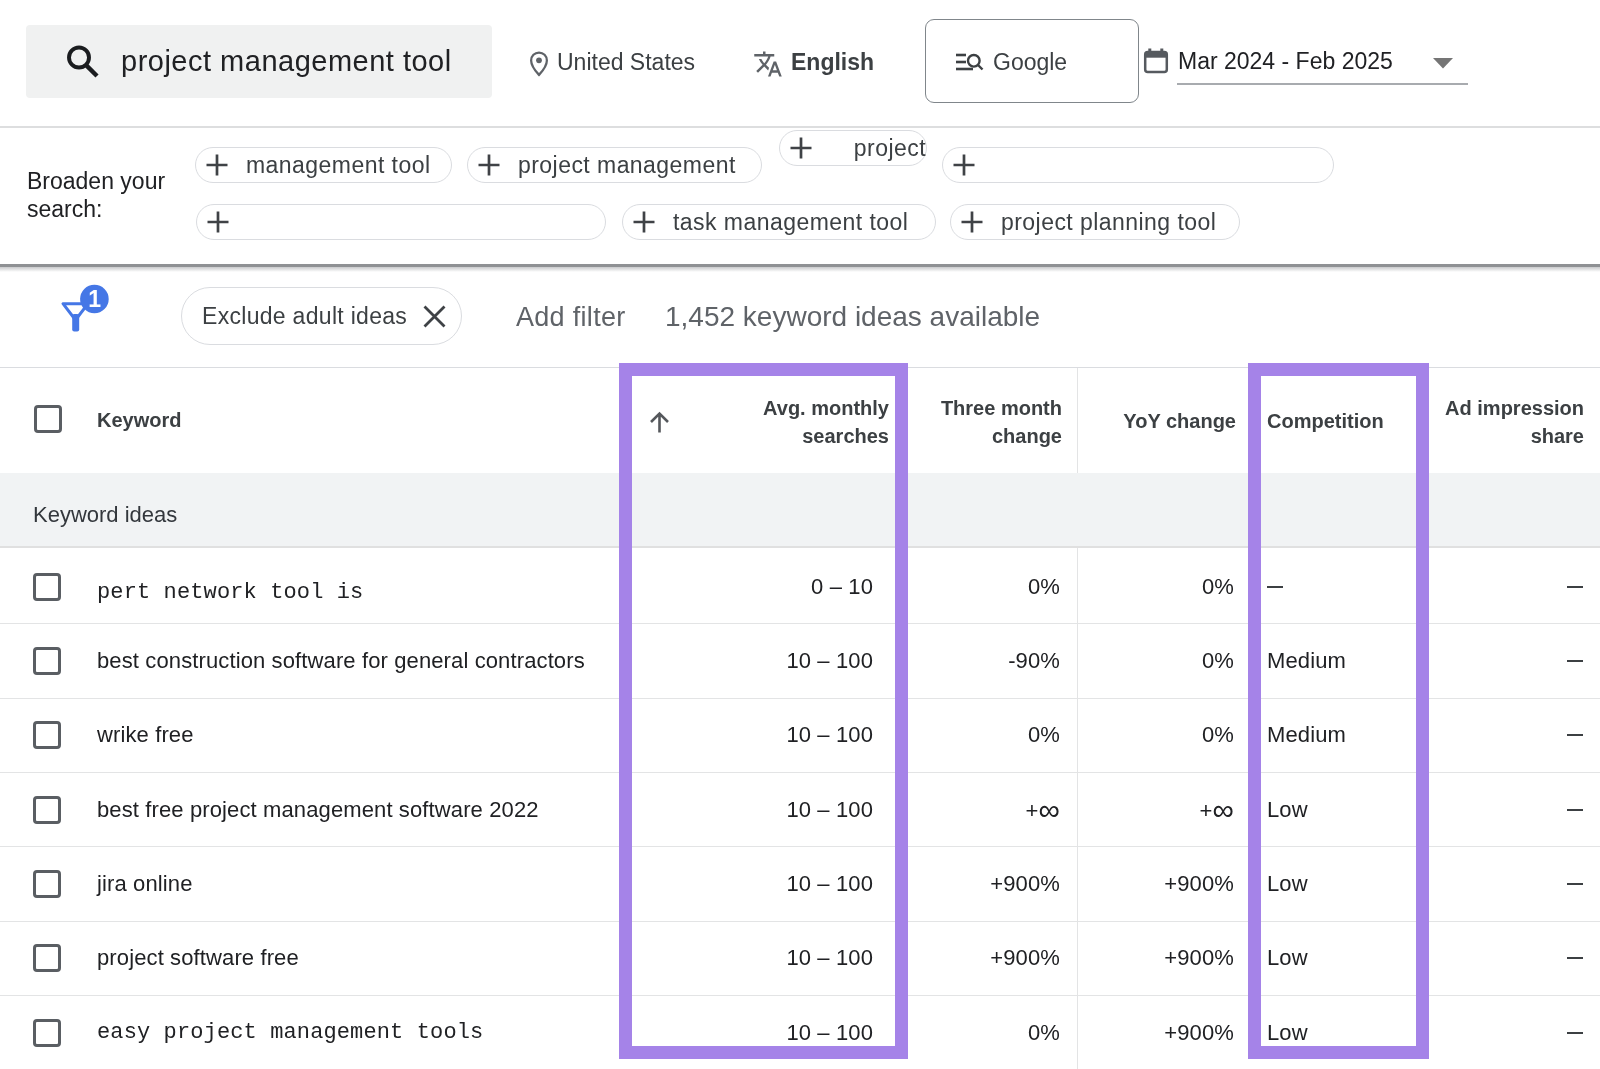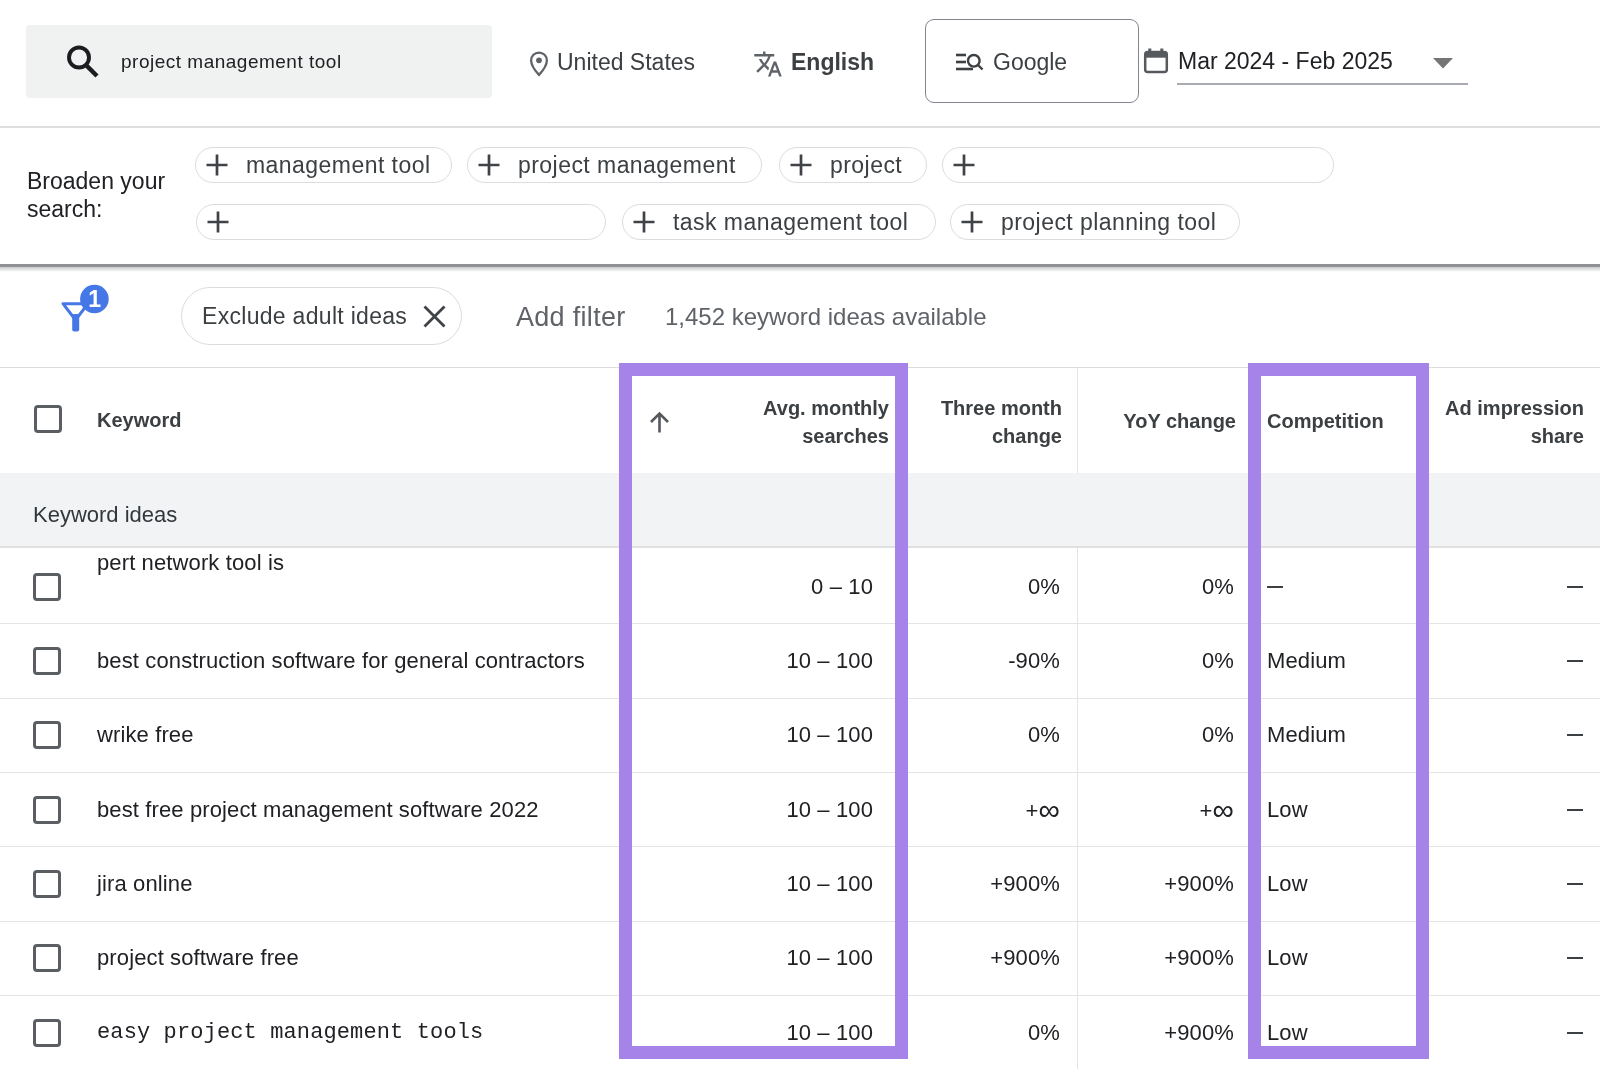--- a/index.html
+++ b/index.html
@@ -15,21 +15,21 @@
 .chip .tx{font-size:23px;color:#3c4043;margin-left:17px;white-space:nowrap;letter-spacing:0.45px;}
 </style>
 </head>
 <body>
 
 <div class="abs" style="left:26px;top:25px;width:466px;height:73px;background:#f0f1f1;border-radius:4px;"></div>
 <svg class="abs" style="left:63px;top:41px;" width="38" height="38" viewBox="0 0 38 38">
   <circle cx="16" cy="16.5" r="10" fill="none" stroke="#1a1c1f" stroke-width="3.9"></circle>
   <line x1="23.6" y1="24.6" x2="34" y2="35" stroke="#1a1c1f" stroke-width="4.4" stroke-linecap="butt"></line>
 </svg>
-<div class="abs" style="left:121px;top:49px;font-size:19px;line-height:25px;letter-spacing:0.5px;color:#202124;">project management tool</div>
+<div class="abs" style="left:121px;top:49px;font-size:29px;line-height:25px;letter-spacing:0.5px;color:#202124;">project management tool</div>
 
 <svg class="abs" style="left:524px;top:49px;" width="30" height="30" viewBox="0 0 24 24">
   <path fill="none" stroke="#5f6368" stroke-width="1.8" d="M12 2.8c-3.5 0-6.3 2.8-6.3 6.3 0 4.7 6.3 11.6 6.3 11.6s6.3-6.9 6.3-11.6c0-3.5-2.8-6.3-6.3-6.3z"></path>
   <circle cx="12" cy="9" r="2.3" fill="#5f6368"></circle>
 </svg>
 <div class="abs" style="left:557px;top:50px;font-size:23px;line-height:25px;color:#3c4043;">United States</div>
 
 <svg class="abs" style="left:753px;top:49px;" width="30" height="30" viewBox="0 0 24 24">
   <path fill="#5f6368" d="M12.87 15.07l-2.54-2.51.03-.03c1.74-1.94 2.98-4.17 3.71-6.53H17V4h-7V2H8v2H1v1.99h11.17C11.5 7.92 10.44 9.75 9 11.35 8.07 10.32 7.3 9.19 6.69 8h-2c.73 1.63 1.73 3.17 2.98 4.56l-5.09 5.02L4 19l5-5 3.11 3.11.76-2.04zM18.5 10h-2L12 22h2l1.12-3h4.75L21 22h2l-4.5-12zm-2.62 7l1.62-4.33L19.12 17h-3.24z"></path>
 </svg>
@@ -66,21 +66,21 @@
       <path d="M12 1.5v21M1.5 12h21" stroke="#3f4246" stroke-width="2.7" fill="none"></path>
     </svg>
   <span class="tx">management tool</span>
 </div>
 <div class="chip" style="left:467px;top:147px;width:295px;">
   <svg class="pl" width="24" height="24" viewBox="0 0 24 24">
       <path d="M12 1.5v21M1.5 12h21" stroke="#3f4246" stroke-width="2.7" fill="none"></path>
     </svg>
   <span class="tx">project management</span>
 </div>
-<div class="chip" style="left:779px;top:147px;width:148px;">
+<div class="chip" style="left:779px;top:130px;width:148px;justify-content:space-between;">
   <svg class="pl" width="24" height="24" viewBox="0 0 24 24">
       <path d="M12 1.5v21M1.5 12h21" stroke="#3f4246" stroke-width="2.7" fill="none"></path>
     </svg>
   <span class="tx">project</span>
 </div>
 <div class="chip" style="left:942px;top:147px;width:392px;">
   <svg class="pl" width="24" height="24" viewBox="0 0 24 24">
       <path d="M12 1.5v21M1.5 12h21" stroke="#3f4246" stroke-width="2.7" fill="none"></path>
     </svg>
 </div>
@@ -112,21 +112,21 @@
   <text x="39.7" y="27.2" font-size="23" font-weight="bold" fill="#ffffff" text-anchor="middle" font-family="Liberation Sans,sans-serif">1</text>
 </svg>
 
 <div class="abs" style="left:181px;top:287px;width:281px;height:58px;border:1px solid #dadce0;border-radius:29px;box-sizing:border-box;"></div>
 <div class="abs" style="left:202px;top:303px;font-size:23px;line-height:26px;letter-spacing:0.3px;color:#3c4043;">Exclude adult ideas</div>
 <svg class="abs" style="left:423px;top:305px;" width="23" height="23" viewBox="0 0 23 23">
   <path d="M1.5 1.5 L21.5 21.5 M21.5 1.5 L1.5 21.5" stroke="#3f4246" stroke-width="2.8"></path>
 </svg>
 
 <div class="abs" style="left:516px;top:303px;font-size:27px;line-height:28px;letter-spacing:0.3px;color:#5f6368;">Add filter</div>
-<div class="abs" style="left:665px;top:300px;font-size:24px;line-height:33px;color:#5f6368;">1,452 keyword ideas available</div>
+<div class="abs" style="left:665px;top:300px;font-size:28px;line-height:33px;color:#5f6368;">1,452 keyword ideas available</div>
 
 <div class="abs" style="left:0;top:367px;width:1600px;height:1px;background:#dadce0;"></div>
 
 <div class="abs" style="left:34px;top:405px;width:22px;height:22px;border:3px solid #5a5e63;border-radius:4px;"></div>
 <div class="abs hdr" style="left:97px;top:406px;">Keyword</div>
 <svg class="abs" style="left:648px;top:411px;" width="23" height="23" viewBox="0 0 23 23">
   <path d="M11.5 21.5 L11.5 3 M3 11 L11.5 2.6 L20 11" stroke="#55585c" stroke-width="2.6" fill="none"></path>
 </svg>
 <div class="abs hdr r" style="right:711px;top:394px;width:300px;">Avg. monthly<br>searches</div>
 <div class="abs hdr r" style="right:538px;top:394px;width:300px;">Three month<br>change</div>
@@ -141,21 +141,21 @@
 
 <div class="abs" style="left:0;top:623px;width:1600px;height:1px;background:#e3e4e5;"></div>
 <div class="abs" style="left:0;top:698px;width:1600px;height:1px;background:#e3e4e5;"></div>
 <div class="abs" style="left:0;top:772px;width:1600px;height:1px;background:#e3e4e5;"></div>
 <div class="abs" style="left:0;top:846px;width:1600px;height:1px;background:#e3e4e5;"></div>
 <div class="abs" style="left:0;top:921px;width:1600px;height:1px;background:#e3e4e5;"></div>
 <div class="abs" style="left:0;top:995px;width:1600px;height:1px;background:#e3e4e5;"></div>
 
 <div id="rows">
     <div class="abs" style="left:33px;top:573px;width:22px;height:22px;border:3px solid #5a5e63;border-radius:4px;"></div>
-    <div class="abs rowtxt" style="left:97px;top:550px;line-height:26px;">pert network tool is</div>
+    <div class="abs rowtxt" style="left:97px;top:580px;line-height:26px;font-family:Liberation Mono, monospace;">pert network tool is</div>
     <div class="abs rowtxt r" style="right:727px;top:574px;width:260px;line-height:26px;">0 – 10</div>
     <div class="abs rowtxt r" style="right:540px;top:574px;width:180px;line-height:26px;">0%</div>
     <div class="abs rowtxt r" style="right:366px;top:574px;width:170px;line-height:26px;">0%</div>
     <div class="abs" style="left:1267px;top:586px;width:16px;height:2px;background:#3c4043;"></div>
     <div class="abs" style="left:1567px;top:586px;width:16px;height:2px;background:#3c4043;"></div>
     <div class="abs" style="left:33px;top:647px;width:22px;height:22px;border:3px solid #5a5e63;border-radius:4px;"></div>
     <div class="abs rowtxt" style="left:97px;top:648px;line-height:26px;">best construction software for general contractors</div>
     <div class="abs rowtxt r" style="right:727px;top:648px;width:260px;line-height:26px;">10 – 100</div>
     <div class="abs rowtxt r" style="right:540px;top:648px;width:180px;line-height:26px;">-90%</div>
     <div class="abs rowtxt r" style="right:366px;top:648px;width:170px;line-height:26px;">0%</div>

